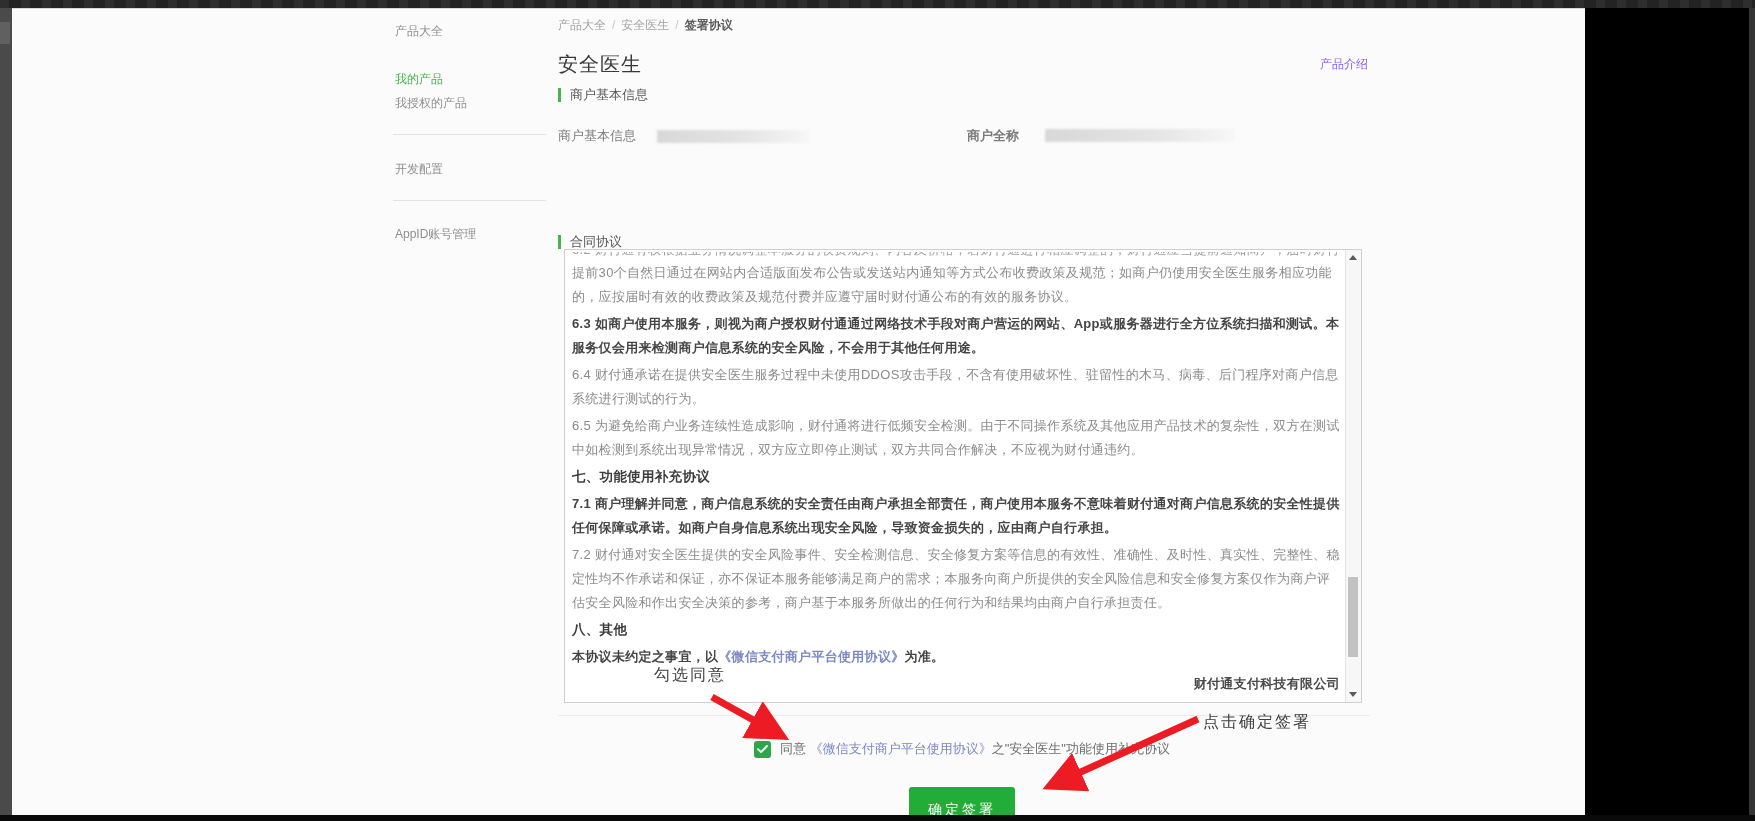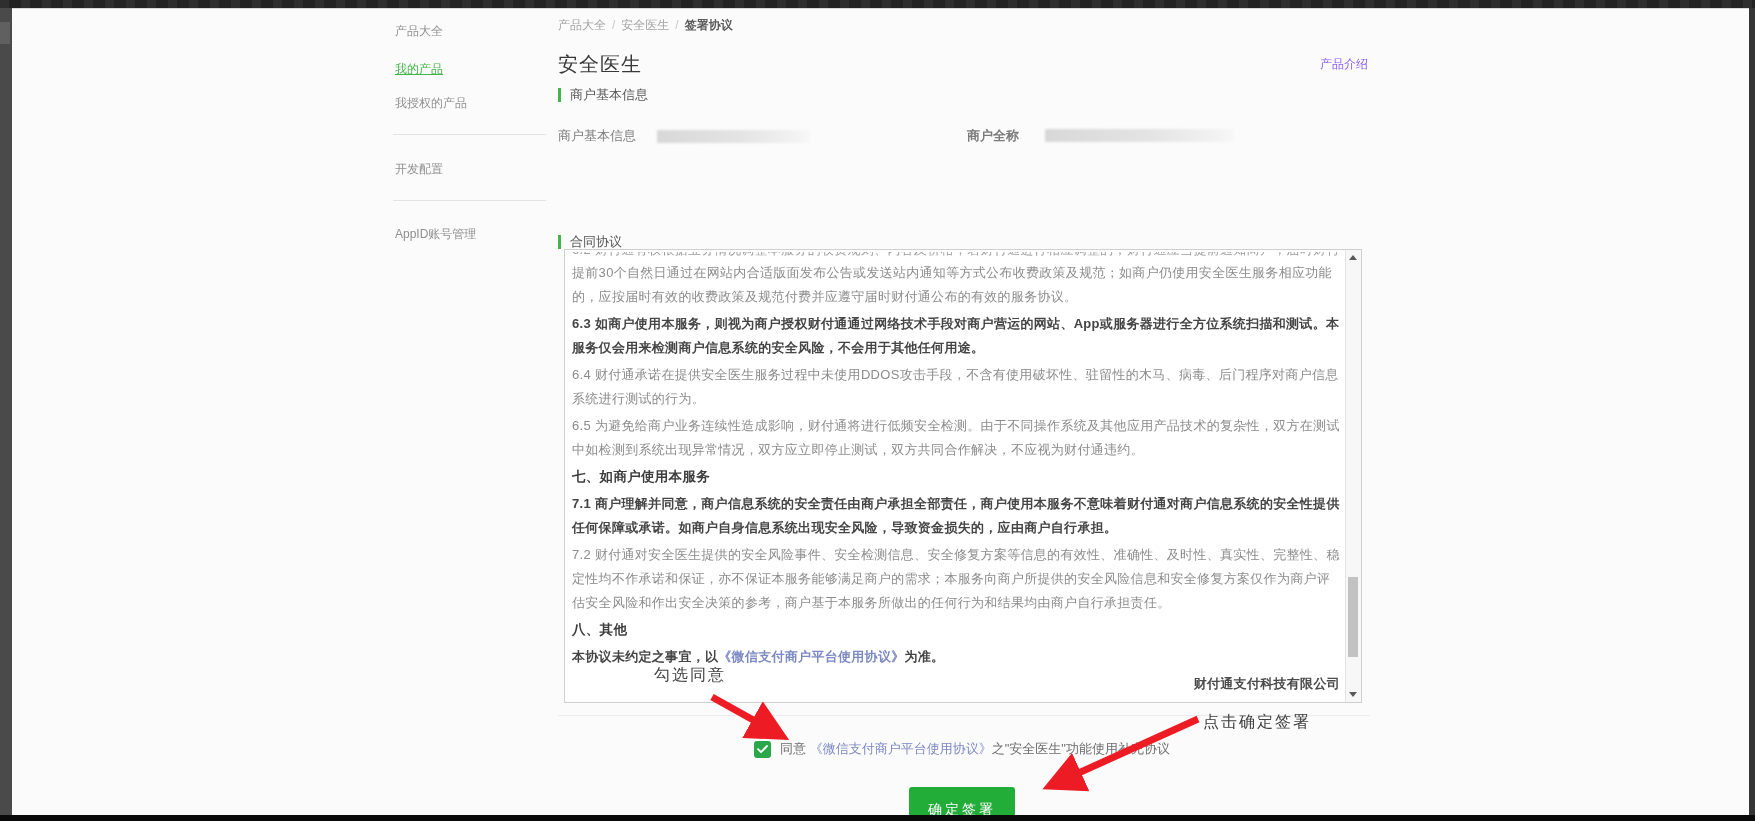--- a/index.html
+++ b/index.html
@@ -6,21 +6,21 @@
   .stage{position:relative;width:1755px;height:821px;background:#000;overflow:hidden;
          font-family:"Liberation Sans","DejaVu Sans",sans-serif;-webkit-font-smoothing:antialiased;}
   
   .bar-top{position:absolute;left:0;top:0;width:1755px;height:8px;
            background:repeating-linear-gradient(90deg,#2e2e2e 0 9px,#232323 9px 21px);}
   .strip-left{position:absolute;left:0;top:8px;width:12px;height:807px;background:#4a4a4a;}
   .strip-left-hl{position:absolute;left:0;top:14px;width:10px;height:22px;background:#606060;}
   .strip-right{position:absolute;right:0;top:8px;width:6px;height:807px;background:#353535;}
   .bar-bottom{position:absolute;left:0;top:815px;width:1755px;height:6px;background:#0a0a0a;z-index:9;}
   
-  .page{position:absolute;left:12px;top:8px;width:1737px;height:807px;background:#fbfbfb;
+  .page{position:absolute;left:12px;top:8px;width:1573px;height:807px;background:#fbfbfb;
         border-top:1px solid #d9d9d9;overflow:hidden;}
   .abs{position:absolute;}
   
   .side-item{font-size:12px;color:#8f8f8f;cursor:pointer;white-space:nowrap;}
   .side-item.active{color:#44b549;}
   .side-divider{width:153px;height:1px;background:#e3e3e3;}
   
   .crumb{font-size:12px;color:#a3a3a3;}
   .crumb .sep{color:#c8c8c8;margin:0 6px;}
   .crumb .cur{color:#5c5c5c;font-weight:bold;}
@@ -71,21 +71,21 @@
 <div class="stage">
   <div class="bar-top"></div>
   <div class="strip-left">
     <div class="strip-left-hl"></div>
   </div>
   <div class="strip-right"></div>
 
   <div class="page">
 
     <div class="abs side-item" style="left:383px;top:14px;">产品大全</div>
-    <div class="abs side-item active" style="left:383px;top:52px;text-decoration:underline;">我的产品</div>
+    <div class="abs side-item active" style="left:383px;top:62px;">我的产品</div>
     <div class="abs side-item" style="left:383px;top:86px;">我授权的产品</div>
     <div class="abs side-divider" style="left:381px;top:125px;"></div>
     <div class="abs side-item" style="left:383px;top:152px;">开发配置</div>
     <div class="abs side-divider" style="left:381px;top:191px;"></div>
     <div class="abs side-item" style="left:383px;top:217px;">AppID账号管理</div>
 
     <div class="abs crumb" style="left:546px;top:8px;">
       <span class="lk">产品大全</span><span class="sep">/</span><span class="lk">安全医生</span><span class="sep">/</span><span class="cur">签署协议</span>
     </div>
 
@@ -108,21 +108,21 @@
 
     <div class="abs agree-box" style="left:552px;top:240px;width:796px;height:452px;">
       <div class="agree-inner">
         <div class="clipped">
             <span>6.2 财付通有权根据业务情况调整本服务的收费规则、内容及价格；若财付通进行相应调整的，财付通应当提前通知商户，届时财付通应</span>
           </div>
         <p>提前30个自然日通过在网站内合适版面发布公告或发送站内通知等方式公布收费政策及规范；如商户仍使用安全医生服务相应功能的，应按届时有效的收费政策及规范付费并应遵守届时财付通公布的有效的服务协议。</p>
         <p class="p-bold">6.3 如商户使用本服务，则视为商户授权财付通通过网络技术手段对商户营运的网站、App或服务器进行全方位系统扫描和测试。本服务仅会用来检测商户信息系统的安全风险，不会用于其他任何用途。</p>
         <p>6.4 财付通承诺在提供安全医生服务过程中未使用DDOS攻击手段，不含有使用破坏性、驻留性的木马、病毒、后门程序对商户信息系统进行测试的行为。</p>
         <p>6.5 为避免给商户业务连续性造成影响，财付通将进行低频安全检测。由于不同操作系统及其他应用产品技术的复杂性，双方在测试中如检测到系统出现异常情况，双方应立即停止测试，双方共同合作解决，不应视为财付通违约。</p>
-        <p class="sec-heading">七、如商户使用本服务</p>
+        <p class="sec-heading">七、功能使用补充协议</p>
         <p class="p-bold">7.1 商户理解并同意，商户信息系统的安全责任由商户承担全部责任，商户使用本服务不意味着财付通对商户信息系统的安全性提供任何保障或承诺。如商户自身信息系统出现安全风险，导致资金损失的，应由商户自行承担。</p>
         <p>7.2 财付通对安全医生提供的安全风险事件、安全检测信息、安全修复方案等信息的有效性、准确性、及时性、真实性、完整性、稳定性均不作承诺和保证，亦不保证本服务能够满足商户的需求；本服务向商户所提供的安全风险信息和安全修复方案仅作为商户评估安全风险和作出安全决策的参考，商户基于本服务所做出的任何行为和结果均由商户自行承担责任。</p>
         <p class="sec-heading">八、其他</p>
         <p class="p-bold"><span>本协议未约定之事宜，以</span><span class="doc-link">《微信支付商户平台使用协议》</span><span>为准。</span></p>
         <p class="sig-line">财付通支付科技有限公司</p>
       </div>
       <div class="sbar">
         <div class="arr" style="top:0;">
             <span class="tri-up"></span>
           </div>

